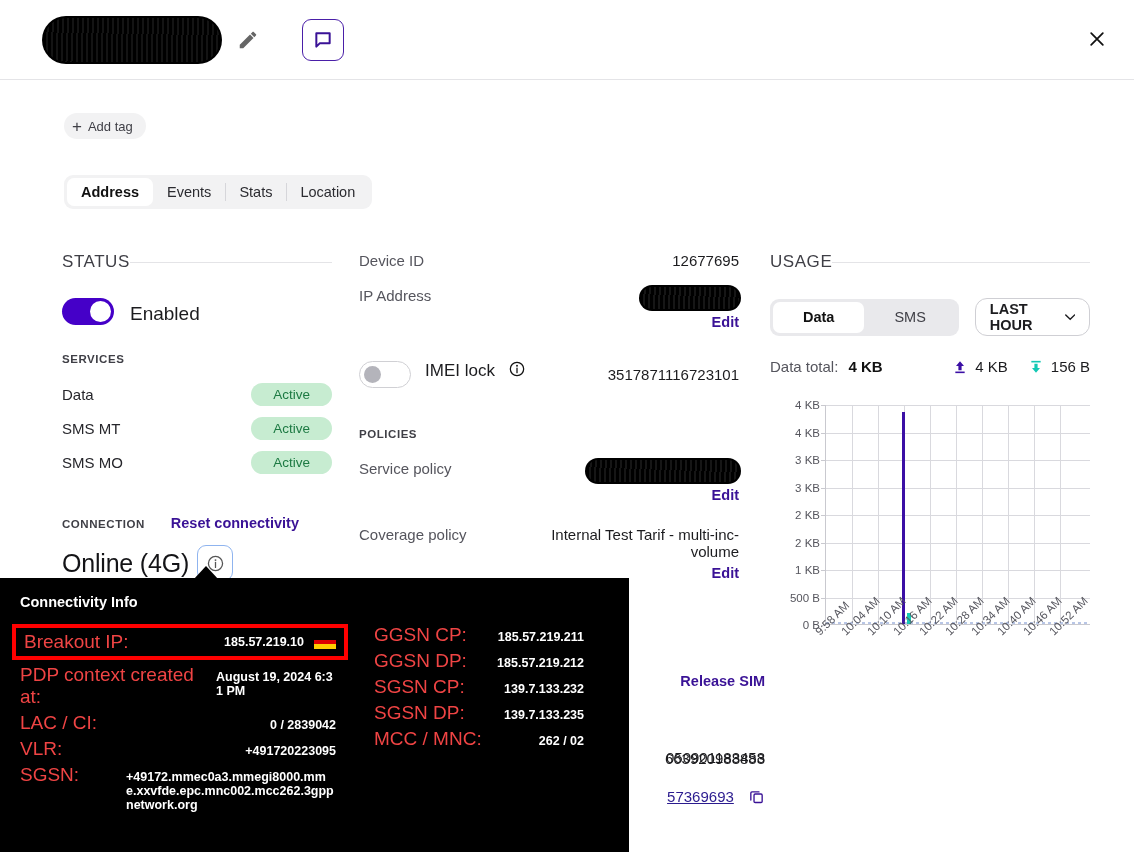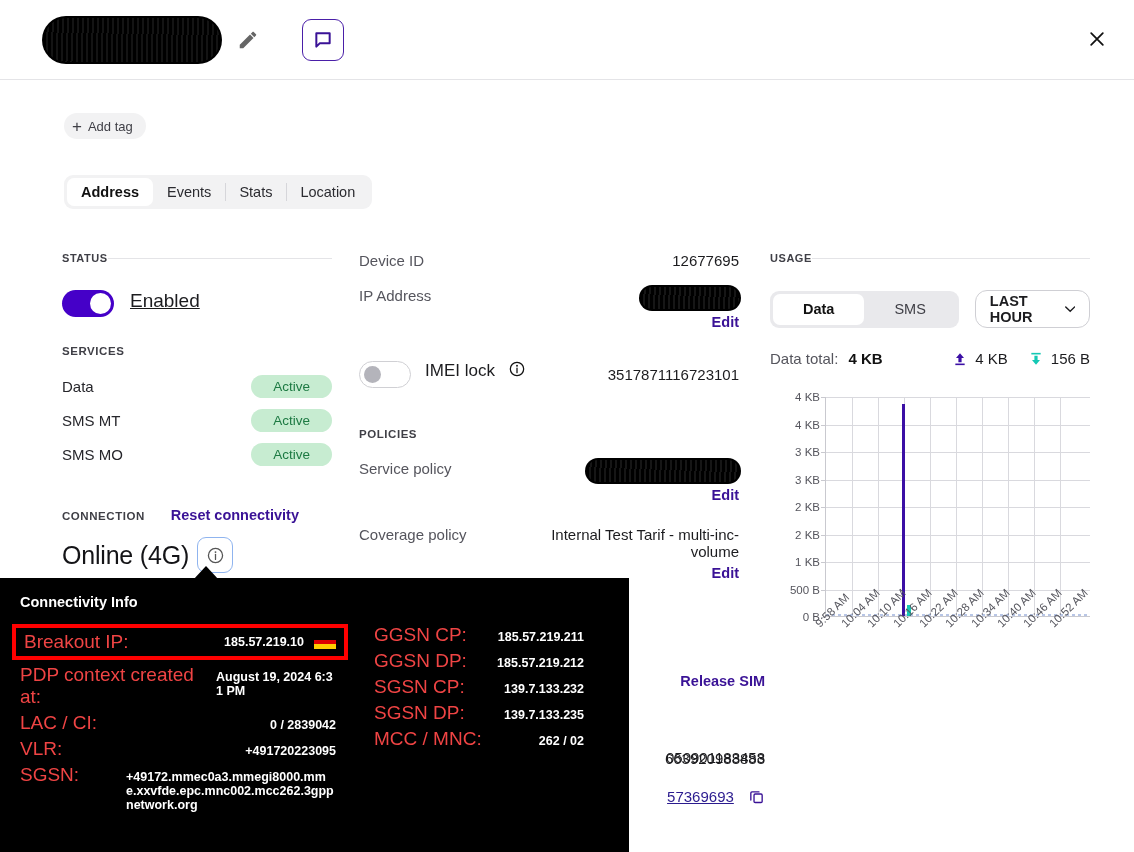--- a/index.html
+++ b/index.html
@@ -75,32 +75,32 @@
   }
 
   
   .col { position: absolute; top: 252px; }
   .col-status { left: 62px;  width: 270px; }
   .col-device { left: 359px; width: 380px; }
   .col-usage  { left: 770px; width: 320px; }
 
   .sect-head {
     display: flex; align-items: center; gap: 0;
-    font-size: 11px; font-weight: 700; letter-spacing: .55px;
+    font-size: 17px; font-weight: 400; letter-spacing: .55px;
     color: #3f3f46; text-transform: uppercase;
     margin-bottom: 26px;
   }
   .sect-head .rule { flex: 1; height: 1px; background: #e4e4e7; }
   .sub-head {
     font-size: 11.5px; font-weight: 700; letter-spacing: .55px;
     color: #3f3f46; text-transform: uppercase;
   }
 
   
-  .toggle-row { display: flex; align-items: flex-start; gap: 16px; text-decoration: underline; }
+  .toggle-row { display: flex; align-items: flex-end; gap: 16px; }
   .toggle {
     width: 52px; height: 27px; border-radius: 14px; position: relative;
     cursor: pointer; flex: none;
   }
   .toggle.on  { background: #4500c8; }
   .toggle.off { background: #fff; border: 1.5px solid #d0d0d4; }
   .toggle .knob {
     position: absolute; top: 3px; width: 21px; height: 21px;
     border-radius: 50%; background: #fff;
   }

